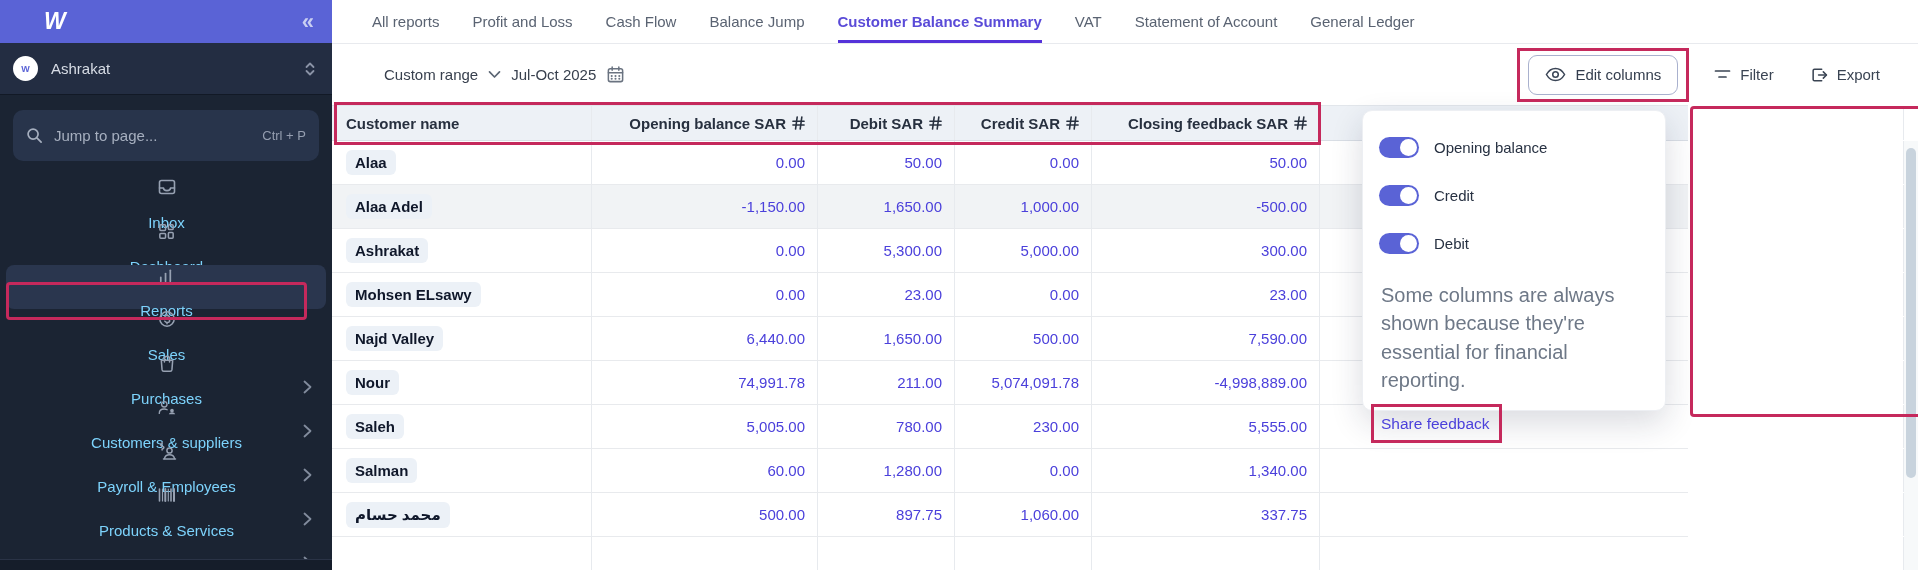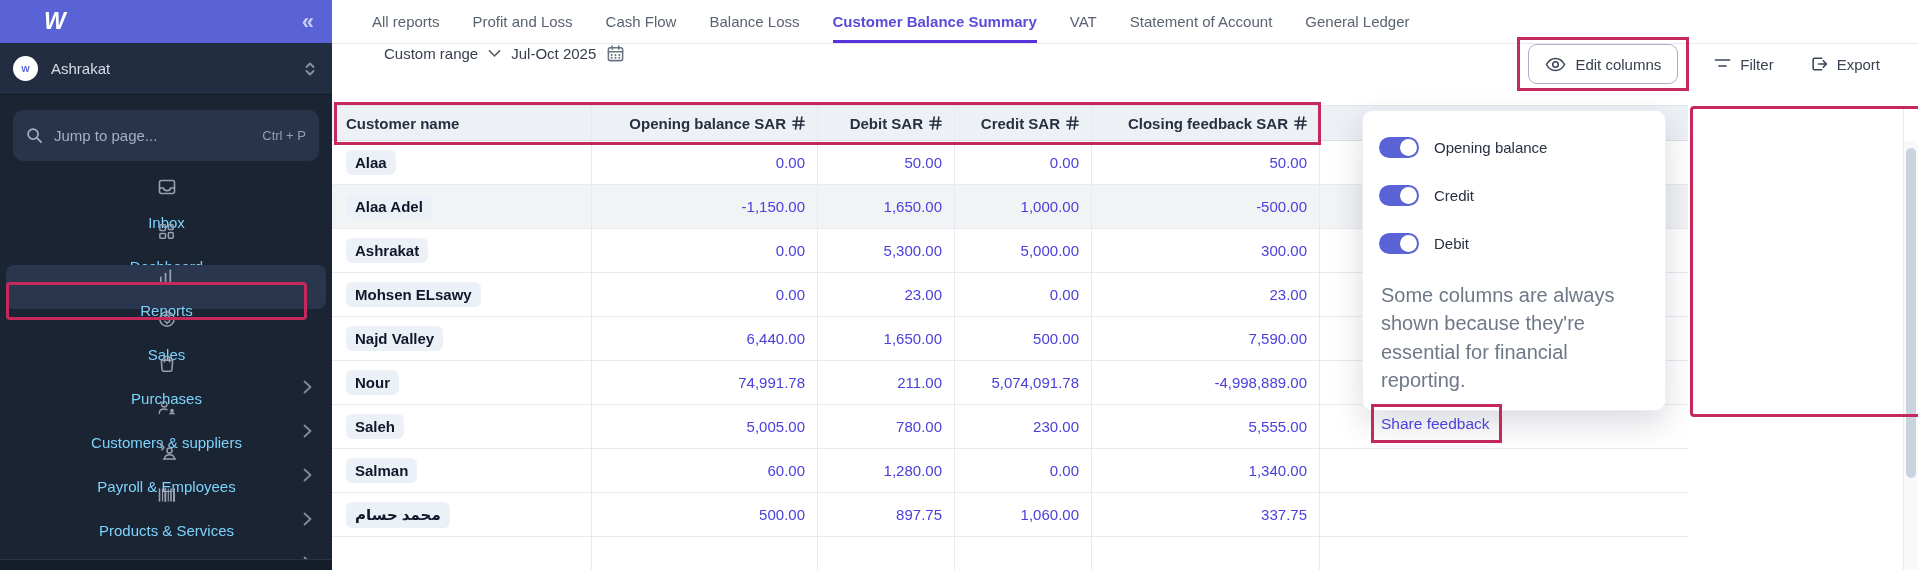--- a/index.html
+++ b/index.html
@@ -29,21 +29,21 @@
   .nav-item.active { background:#2A364E; border-radius:8px; margin:0 6px; padding:0 14px 0 15px; }
   .chev-r { margin-left:auto; color:#828C9D; }
   .sidebar-foot { position:absolute; left:0; bottom:0; width:100%; height:11px; background:#151D2A; border-top:1px solid #2A3346; }
 
   
   .main { position:absolute; left:332px; top:0; width:1586px; height:570px; background:#fff; }
   .tabbar { height:44px; border-bottom:1px solid #E8EAEE; display:flex; align-items:stretch; gap:33px; padding-left:40px; }
   .tab { display:flex; align-items:center; color:#5A6372; font-size:15px; cursor:pointer; border-bottom:3px solid transparent; padding-top:2px; }
   .tab.active { color:#5A4BD8; border-bottom-color:#5532D9; font-weight:700; }
 
-  .toolbar { height:61px; display:flex; align-items:flex-start; padding:0 38px 0 52px; }
+  .toolbar { height:61px; display:flex; align-items:center; padding:0 38px 0 52px; }
   .range-group { display:flex; align-items:center; gap:10px; color:#38404E; font-size:15px; }
   .toolbar-right { margin-left:auto; display:flex; align-items:center; gap:36px; }
   .btn-edit { height:40px; border:1px solid #A9B1CE; border-radius:9px; background:#fff; display:flex; align-items:center; gap:9px; padding:0 16px; font-size:15px; color:#333D4D; cursor:pointer; }
   .tool-link { display:flex; align-items:center; gap:9px; color:#3A4453; font-size:15px; cursor:pointer; }
   .gicon { color:#5B6573; display:flex; }
 
   
   .table { position:absolute; left:0; top:105px; width:1356px; }
   .grid-row { display:grid; grid-template-columns:260px 226px 137px 137px 228px 584px 14px; }
   .thead { height:36px; background:#EDF1F6; border-top:1px solid #E2E6EB; border-bottom:1px solid #D9DEE5; position:relative; }
@@ -228,21 +228,21 @@
 
     <div class="sidebar-foot"></div>
   </div>
 
   <div class="main">
 
     <div class="tabbar">
       <span class="tab">All reports</span>
       <span class="tab">Profit and Loss</span>
       <span class="tab">Cash Flow</span>
-      <span class="tab">Balance Loss</span>
+      <span class="tab">Balance Jump</span>
       <span class="tab active">Customer Balance Summary</span>
       <span class="tab">VAT</span>
       <span class="tab">Statement of Account</span>
       <span class="tab">General Ledger</span>
     </div>
 
     <div class="toolbar">
       <div class="range-group">
         <span>Custom range</span>
         <span class="gicon">

